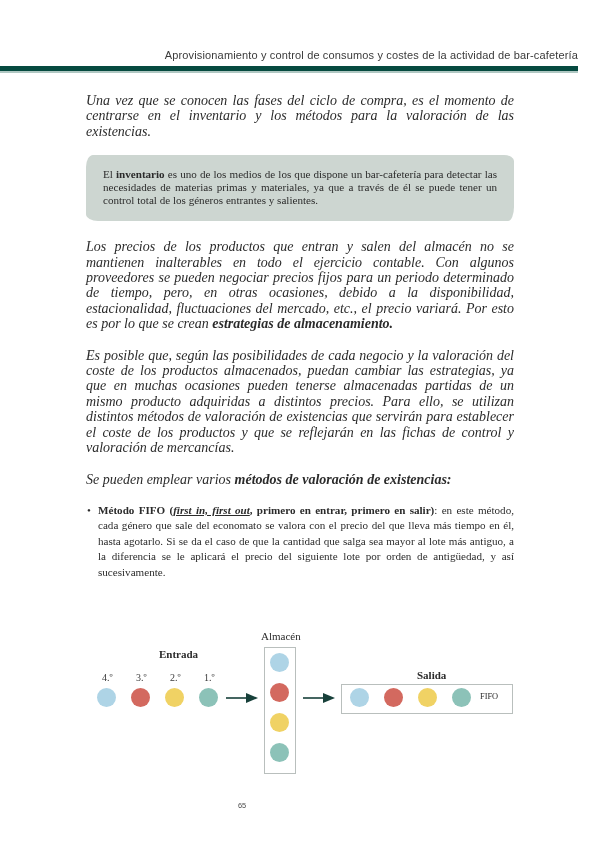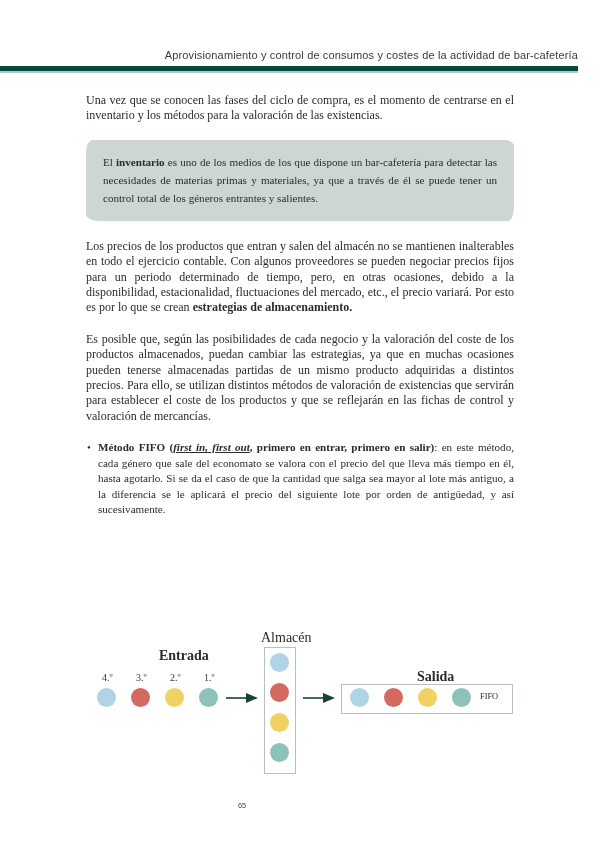--- a/index.html
+++ b/index.html
@@ -50,42 +50,43 @@
   
   .column {
     position: absolute;
     left: 86px;
     top: 93px;
     width: 428px;
   }
 
   p.body-par {
     margin: 0 0 16px 0;
-    font-size: 12px;
+    font-size: 14px;
     line-height: 15.4px;
     text-align: justify;
     text-justify: inter-word;
     hyphens: manual;
+    font-style: italic;
   }
   p.body-par:last-child { margin-bottom: 0; }
 
   b, strong { font-weight: bold; }
   i, em { font-style: italic; text-decoration: underline; }
 
   
   .callout {
     margin: 0 0 18px 0;
     background: #cdd6d1;
     padding: 13px 17px 14px 17px;
     border-radius: 7px 10px 6px 12px / 12px 6px 14px 7px;
   }
   .callout p {
     margin: 0;
     font-size: 11.1px;
-    line-height: 18px;
+    line-height: 13px;
     text-align: justify;
   }
 
   
   ul.method-list {
     margin: 0;
     padding: 0;
     list-style: none;
   }
   ul.method-list li {
@@ -106,21 +107,21 @@
   .diagram {
     position: absolute;
     left: 86px;
     top: 622px;
     width: 428px;
     height: 160px;
   }
 
   .diag-label {
     position: absolute;
-    font-size: 14px;
+    font-size: 11px;
     font-weight: bold;
     color: #2b2b2b;
     white-space: nowrap;
   }
   .diag-label.plain { font-weight: normal; }
 
   .ordinal {
     position: absolute;
     font-size: 10px;
     color: #3a3a3a;
@@ -171,20 +172,21 @@
   <p class="body-par">Una vez que se conocen las fases del ciclo de compra, es el momento de centrarse en el inventario y los métodos para la valoración de las existencias.</p>
 
   <div class="callout">
     <p><span>El </span><b>inventario</b><span> es uno de los medios de los que dispone un bar-cafetería para detectar las necesidades de materias primas y materiales, ya que a través de él se puede tener un control total de los géneros entrantes y salientes.</span></p>
   </div>
 
   <p class="body-par"><span>Los precios de los productos que entran y salen del almacén no se mantienen inalterables en todo el ejercicio contable. Con algunos proveedores se pueden negociar precios fijos para un periodo determinado de tiempo, pero, en otras ocasiones, debido a la disponibilidad, estacionalidad, fluctuaciones del mercado, etc., el precio variará. Por esto es por lo que se crean </span><b>estrategias de almacenamiento.</b></p>
 
   <p class="body-par">Es posible que, según las posibilidades de cada negocio y la valoración del coste de los productos almacenados, puedan cambiar las estrategias, ya que en muchas ocasiones pueden tenerse almacenadas partidas de un mismo producto adquiridas a distintos precios. Para ello, se utilizan distintos métodos de valoración de existencias que servirán para establecer el coste de los productos y que se reflejarán en las fichas de control y valoración de mercancías.</p>
 
+  <p class="body-par"><span>Se pueden emplear varios </span><b>métodos de valoración de existencias:</b></p>
 
   <ul class="method-list">
     <li><b>Método FIFO (</b><b><i>first in, first out</i></b><b>, primero en entrar, primero en salir)</b><span>: en este método, cada género que sale del economato se valora con el precio del que lleva más tiempo en él, hasta agotarlo. Si se da el caso de que la cantidad que salga sea mayor al lote más antiguo, a la diferencia se le aplicará el precio del siguiente lote por orden de antigüedad, y así sucesivamente.</span></li>
   </ul>
 
 </div>
 
 <div class="diagram">
 
   <div class="diag-label" style="left:73px; top:26px;">Entrada</div>

